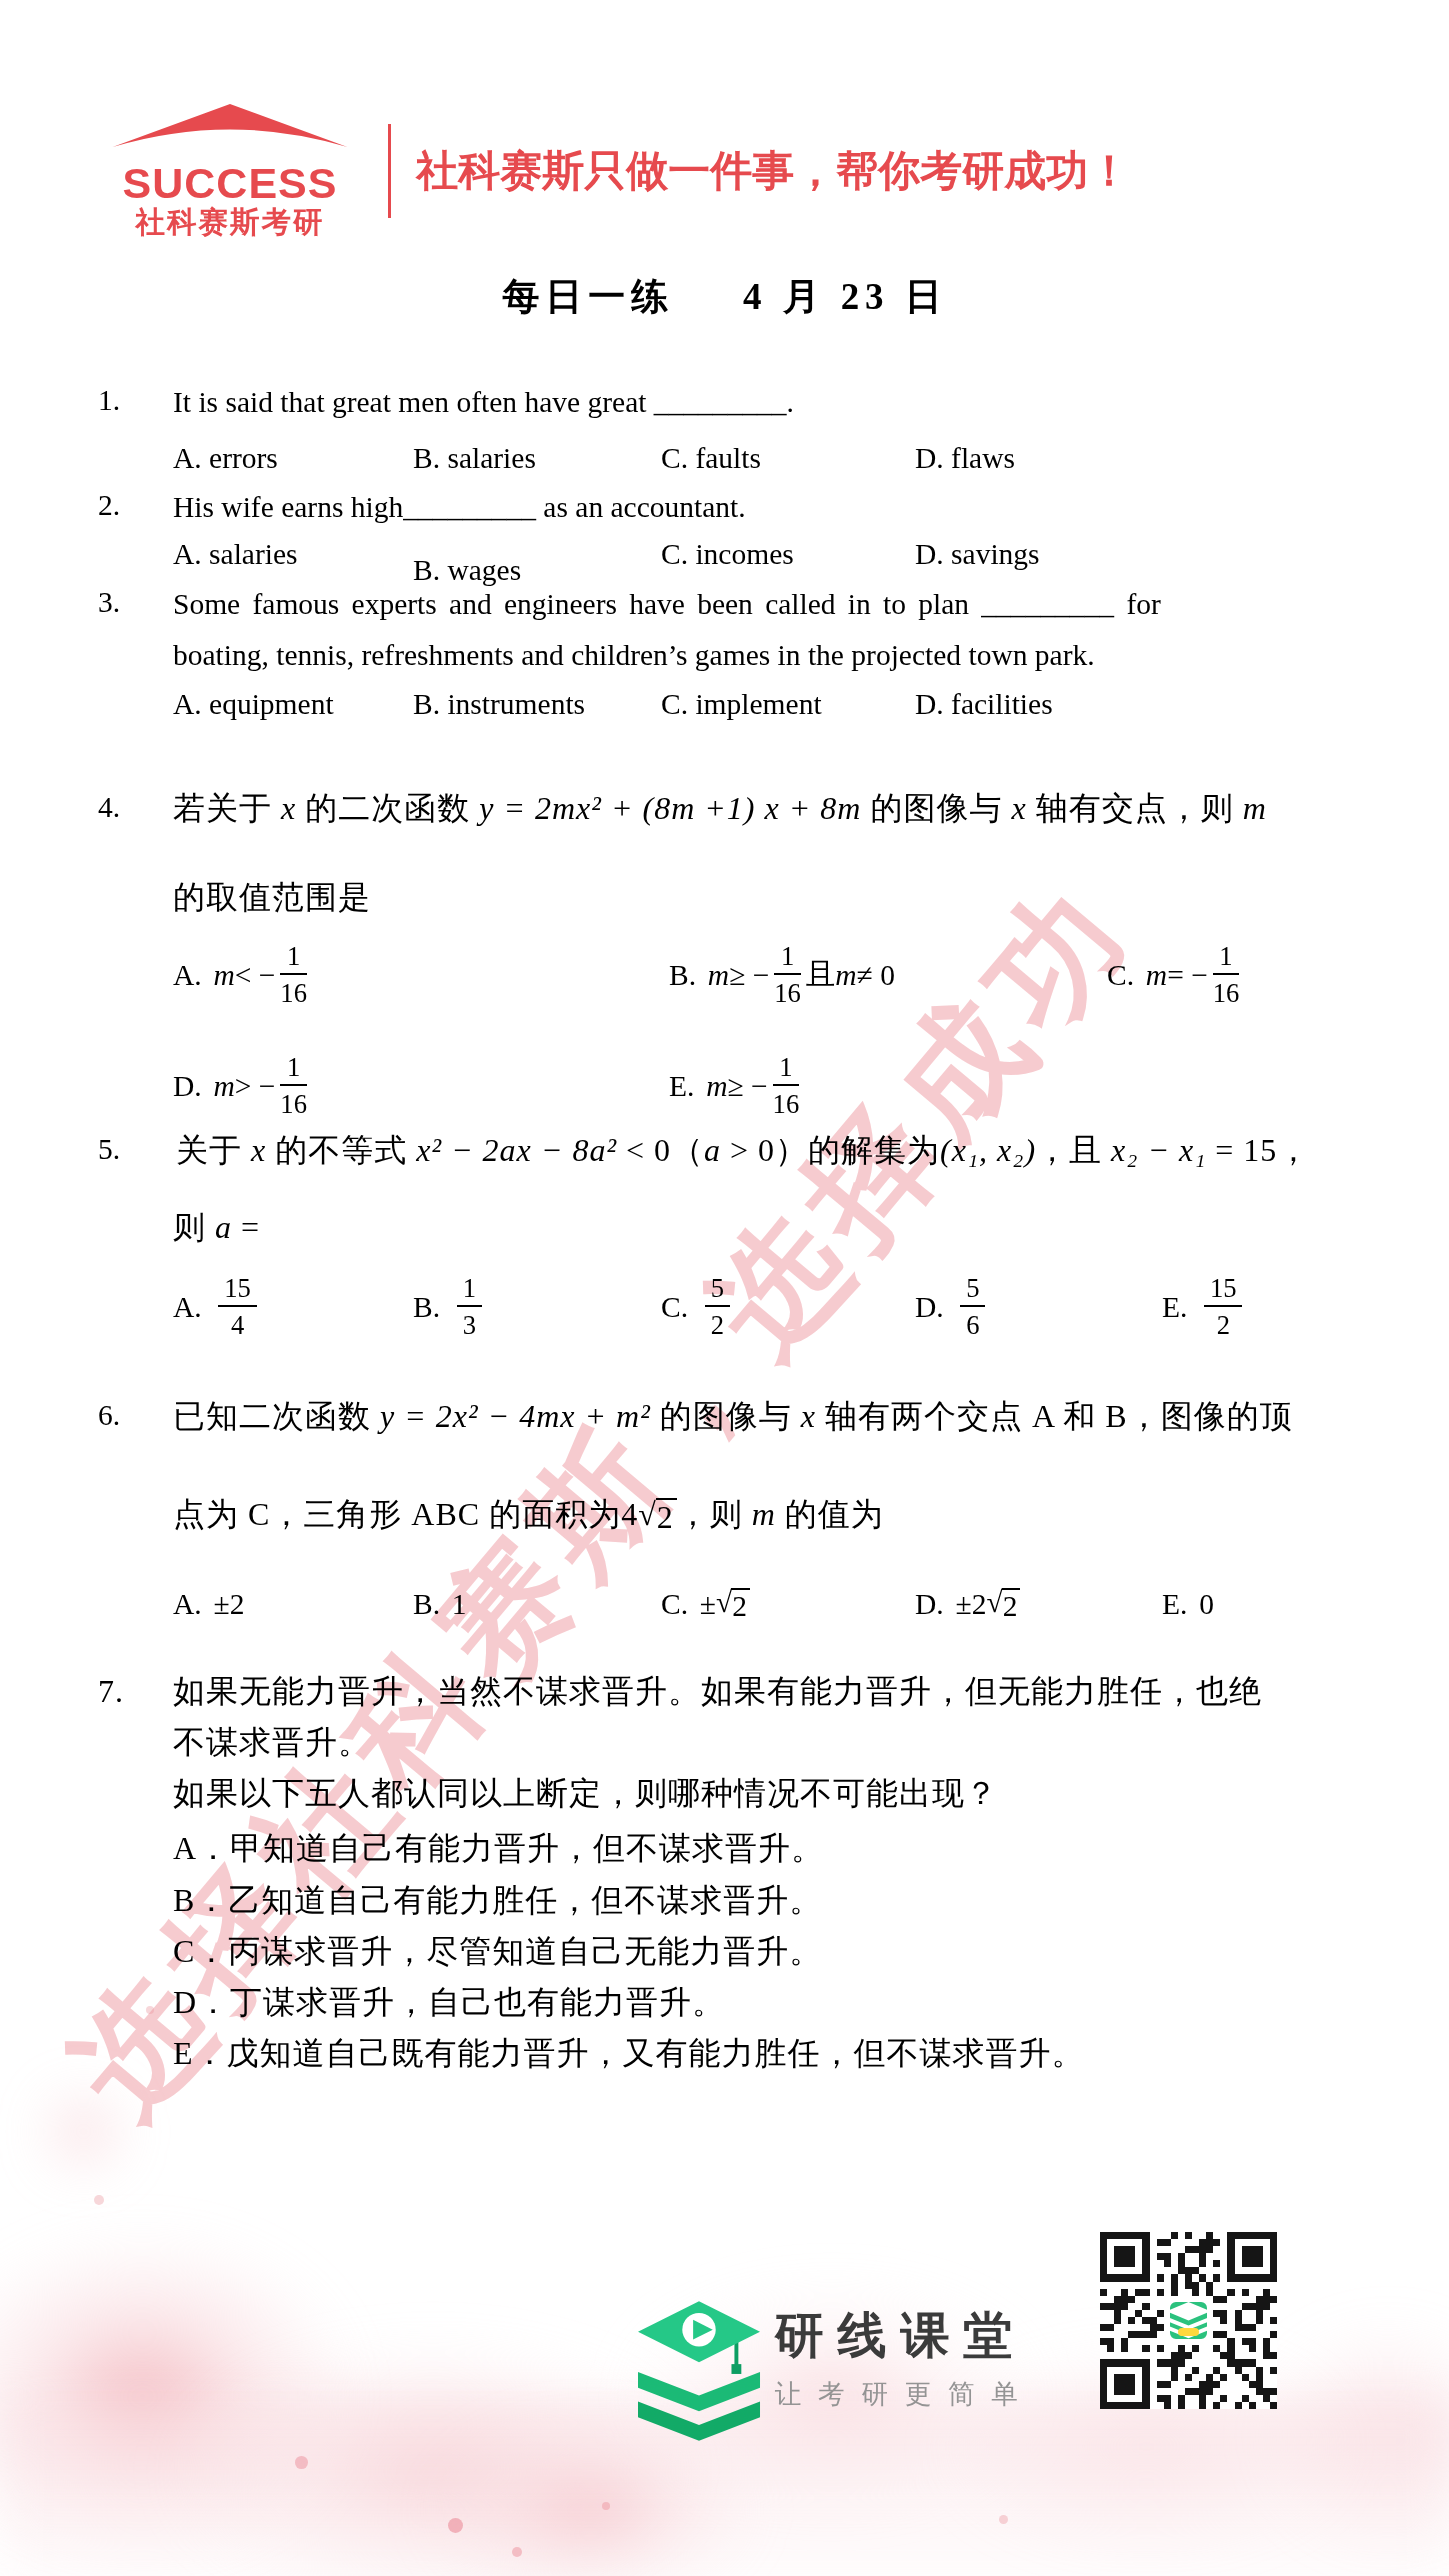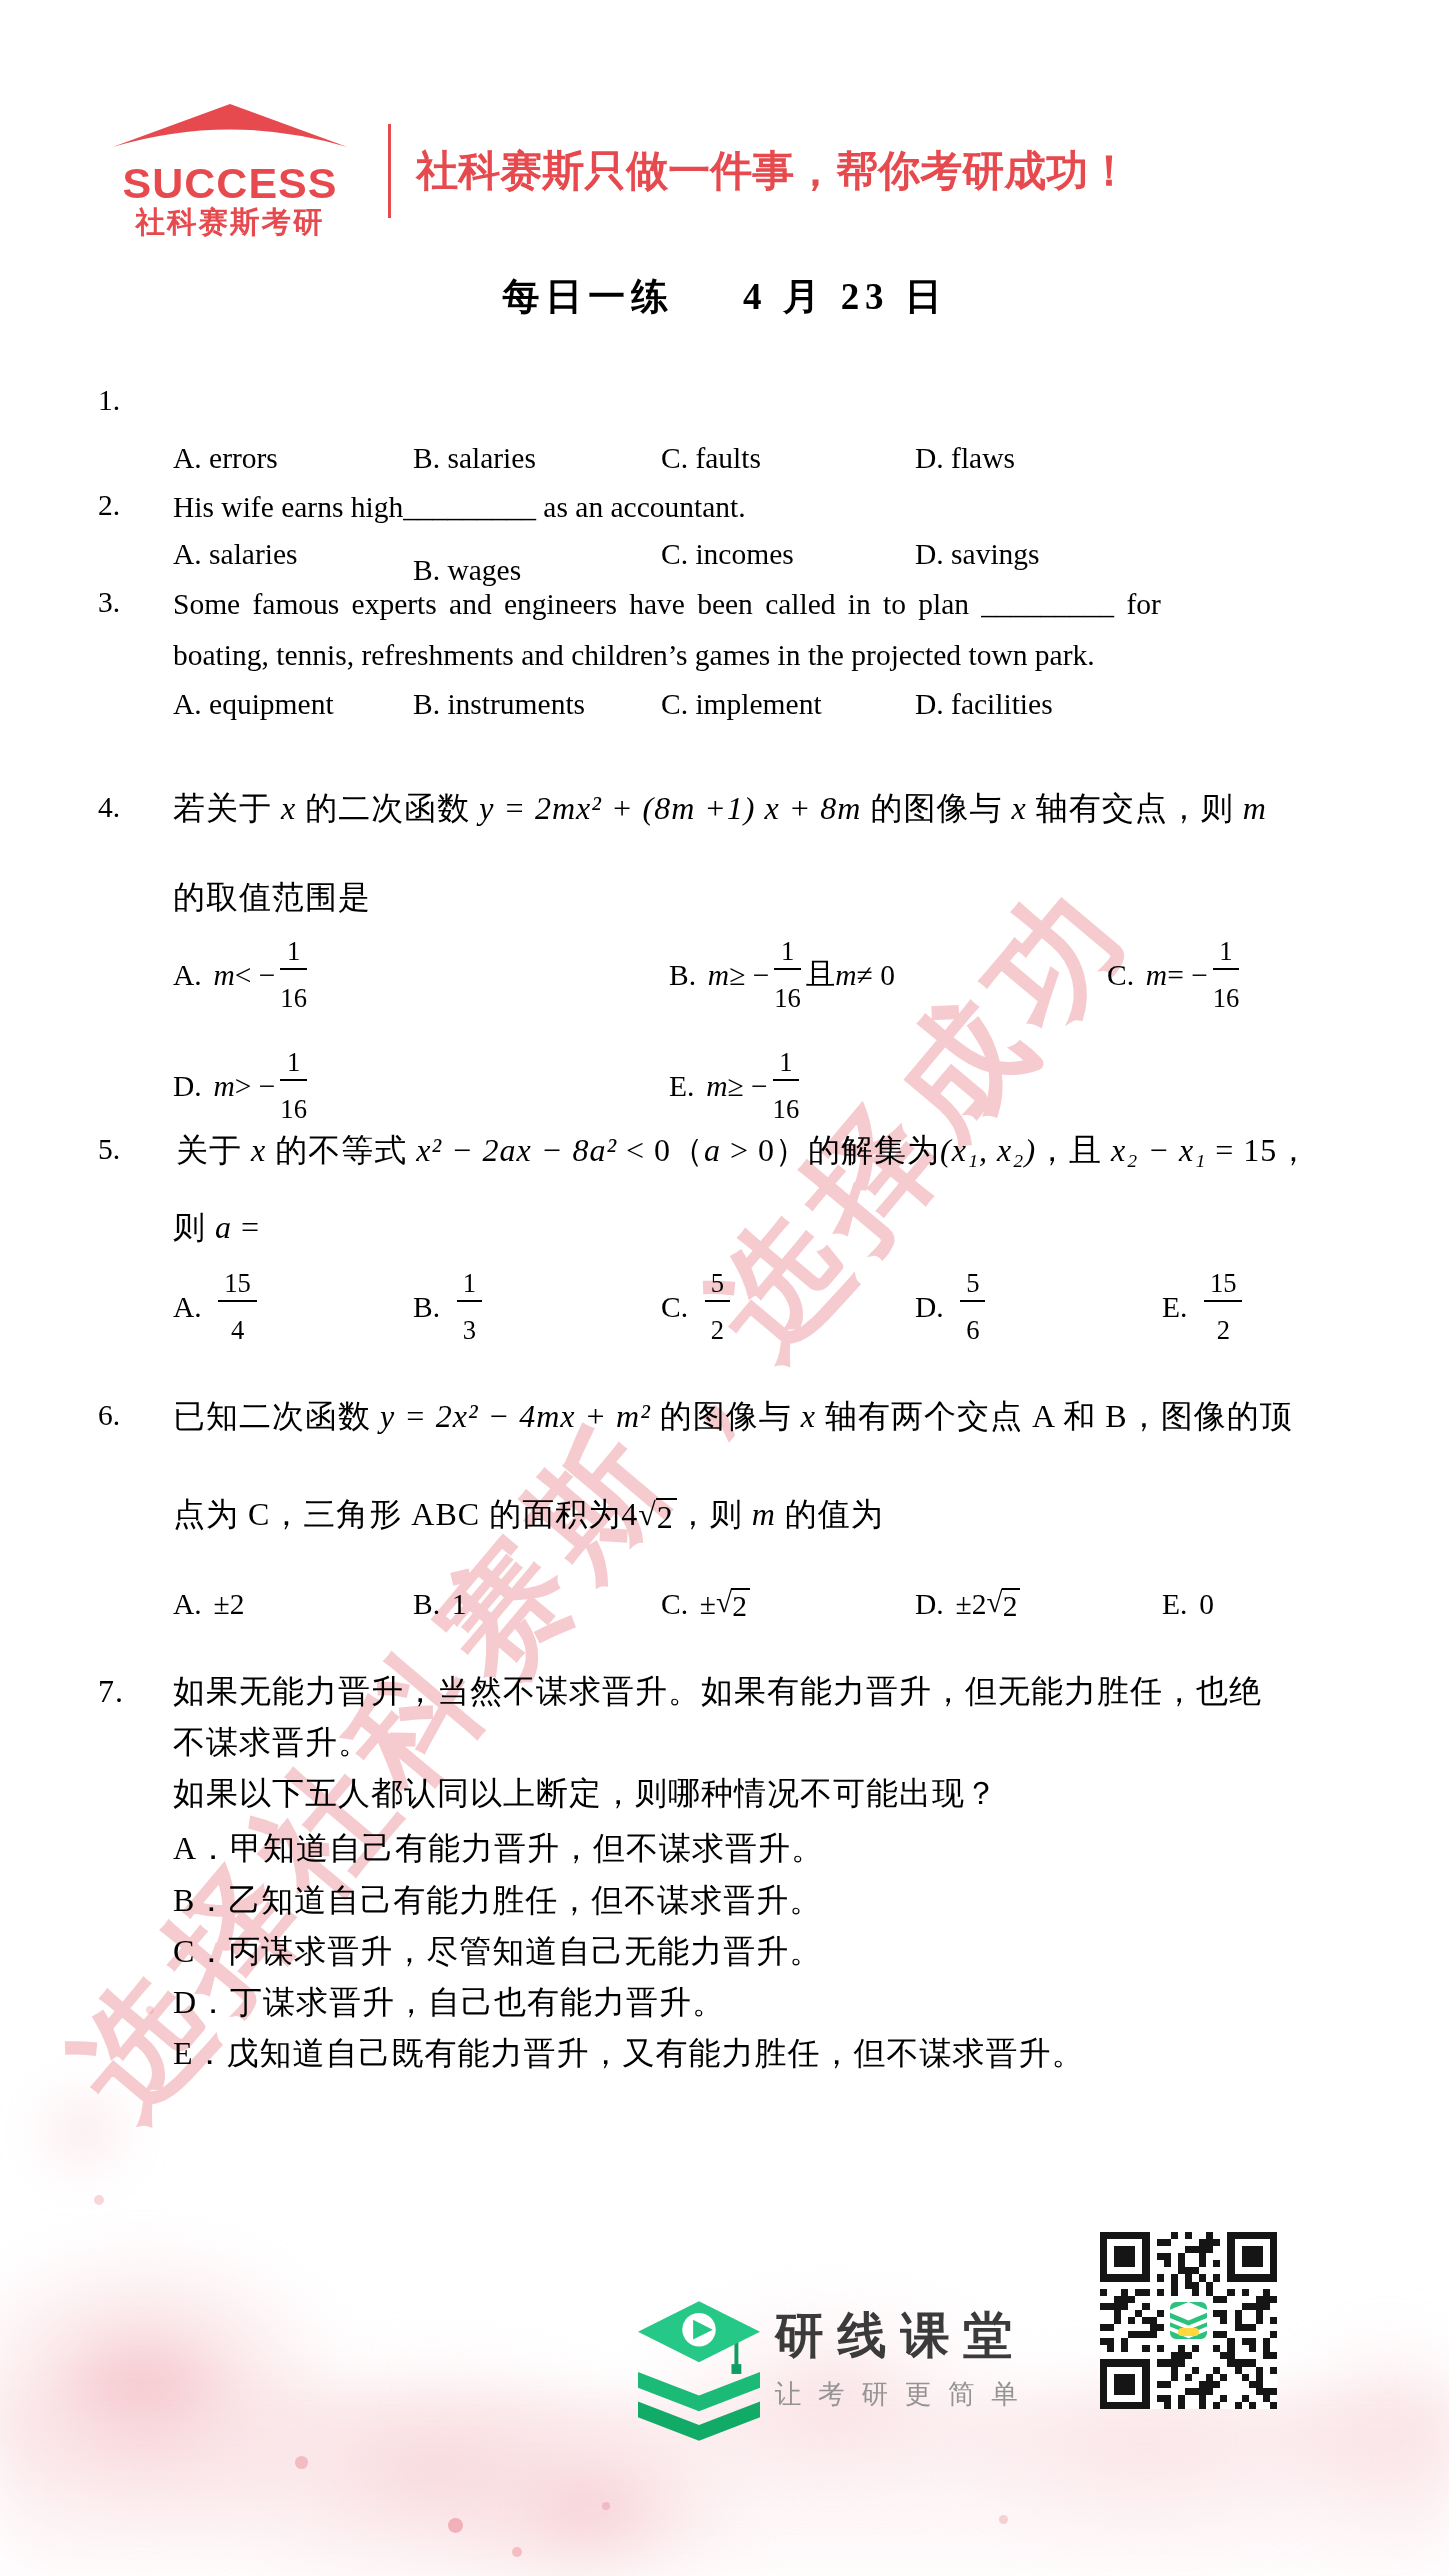--- a/index.html
+++ b/index.html
@@ -33,21 +33,21 @@
   .line{position:absolute;white-space:nowrap;line-height:1.25;}
   .zh{font-size:32px;letter-spacing:1px;}
   .it{font-style:italic;}
   .opt-s{position:absolute;white-space:nowrap;}
   .opt{position:absolute;display:flex;align-items:center;white-space:nowrap;height:108px;}
   .opt.short{height:59px;}
   .olabel{margin-right:11.8px;}
   .obody{display:inline-flex;align-items:center;}
   .frac{display:inline-block;text-align:center;vertical-align:middle;margin:0 4.9px;line-height:1.15;font-size:26.6px;}
   .frac .num{display:block;border-bottom:2.5px solid #000;padding:0 5.9px 1px;}
-  .frac .den{display:block;padding-top:13px;}
+  .frac .den{display:block;padding-top:3px;}
   .sqrt{display:inline-flex;align-items:flex-start;}
   .sqrt .sign{line-height:1;}
   .sqrt .rad{border-top:2.5px solid #000;line-height:1.05;padding:1px 3px 0 1px;margin-left:-1px;}
   
   .lockup{position:absolute;left:638px;top:2301px;z-index:2;display:flex;align-items:flex-start;gap:13.8px;}
   .lockup .brand-txt{display:flex;flex-direction:column;}
   .brand-name{font-family:"Liberation Sans","DejaVu Sans",sans-serif;font-weight:600;
               font-size:49px;letter-spacing:13.8px;color:#3b3b3b;line-height:1;margin-top:9.8px;}
   .brand-tagline{font-family:"Liberation Sans","DejaVu Sans",sans-serif;font-weight:400;
                  font-size:26.6px;letter-spacing:16.7px;color:#949494;line-height:1;margin-top:21.7px;}
@@ -92,20 +92,21 @@
     <div class="hdr-divider"></div>
     <div class="slogan">社科赛斯只做一件事，帮你考研成功！</div>
   </div>
 
   <div class="doc-title">
     <span>每日一练</span><span class="title-gap"></span><span>4 月 23 日</span>
   </div>
 
   <div class="q" style="top:379px;height:118px;">
     <span class="qno" style="top:4.9px;">1.</span>
+    <div class="line" style="left:173px;top:4.9px;">It is said that great men often have great _________.</div>
     <span class="opt-s" style="left:173px;top:63px;">A. errors</span>
     <span class="opt-s" style="left:413px;top:63px;">B. salaries</span>
     <span class="opt-s" style="left:661px;top:63px;">C. faults</span>
     <span class="opt-s" style="left:915px;top:63px;">D. flaws</span>
   </div>
 
   <div class="q" style="top:486px;height:108px;">
     <span class="qno" style="top:3px;">2.</span>
     <div class="line" style="left:173px;top:3px;">His wife earns high_________ as an accountant.</div>
     <span class="opt-s" style="left:173px;top:52px;">A. salaries</span>

